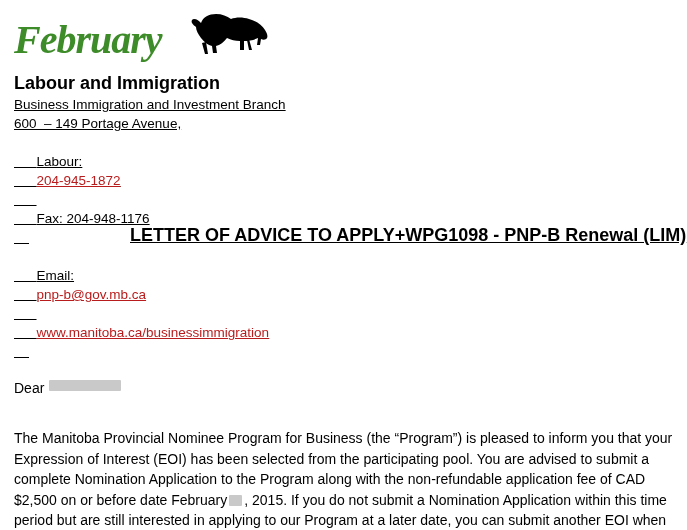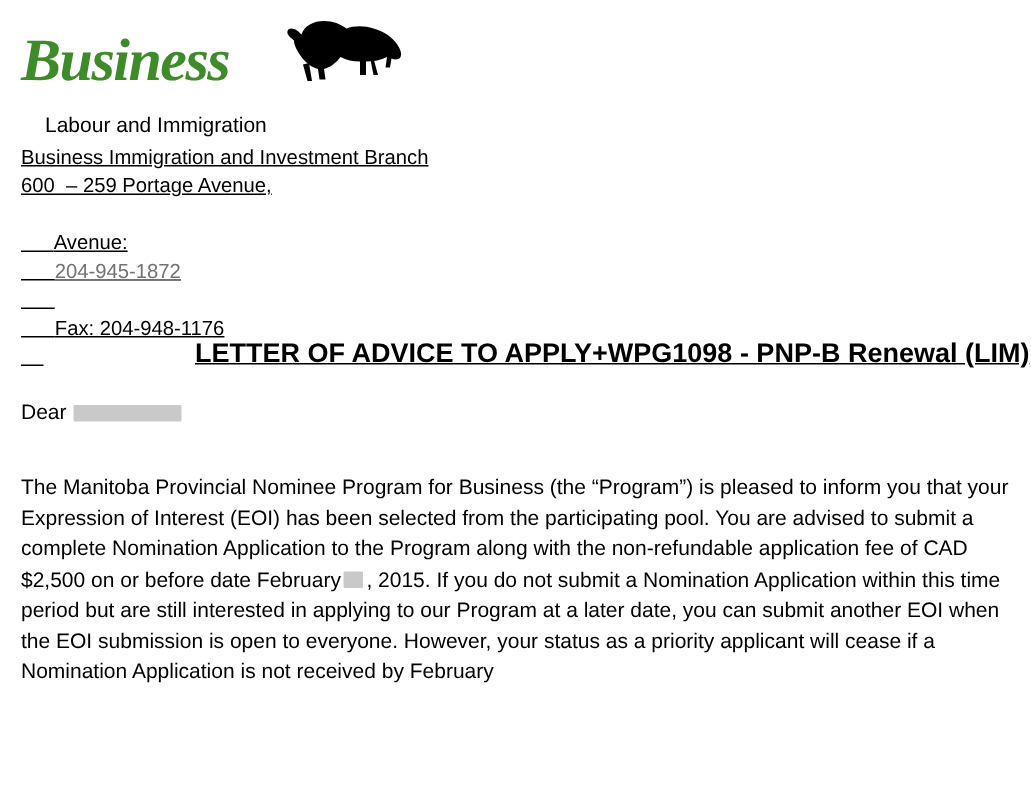--- a/index.html
+++ b/index.html
@@ -48,38 +48,37 @@
     height: 46px;
   }
 
   
   .addr {
     margin: 4px 0 0 14px;
     font-size: 13.5px;
     line-height: 19px;
   }
   .addr .dept {
-    font-weight: normal;
-    font-size: 14px;
+    font-weight: bold;
+    font-size: 18px;
     margin-bottom: 2px;
-    margin-left: 16px;
   }
   .addr .line { white-space: pre; text-decoration: underline; }
   a.link {
-    color: #737373;
+    color: #b91c1c;
     text-decoration: underline;
   }
 
   
   .salutation {
     margin: 18px 0 0 14px;
     font-size: 14px;
     line-height: 19px;
     display: flex;
-    align-items: center;
+    align-items: flex-start;
   }
   .redacted {
     display: inline-block;
     background: #c9c9c9;
     border-radius: 1px;
     height: 11px;
     width: 72px;
     margin-left: 5px;
     position: relative;
     top: 1px;
@@ -104,37 +103,43 @@
     text-align: left;
   }
   .body p { margin: 0 0 17px 0; }
 </style>
 </head>
 <body>
 
 <div class="page">
 
   <div class="logo-row">
-    <div class="logo-word">Business</div>
+    <div class="logo-word">February</div>
     <svg class="bison" viewBox="0 0 82 46" aria-hidden="true">
       <path fill="#000000" d="M12,11 C14,5 20,2 27,2 C33,2 38,4 42,7 C47,5 54,5 60,7 C67,9 73,13 76,18 C78,21 79,24 78,26 C77,28 74,28 72,27 L71,33 L68,33 L69,26 C65,28 60,29 55,29 L55,38 L51,38 L51,29 C46,29 42,28 38,26 C35,30 31,33 27,34 L28,41 L24,41 L23,34 C19,33 15,30 12,26 C9,22 7,18 7,15 C6,14 4,13 3,11 C2,9 3,7 5,7 C8,7 10,9 12,11 Z"></path>
       <path fill="#000000" d="M17,30 L19,42 L16,42 L13,31 Z"></path>
       <path fill="#000000" d="M60,27 L63,38 L60,38 L58,28 Z"></path>
     </svg>
   </div>
 
   <div class="addr">
     <div class="dept">Labour and Immigration</div>
     <div class="line">Business Immigration and Investment Branch</div>
-    <div class="line">600  – 259 Portage Avenue,</div>
+    <div class="line">600  – 149 Portage Avenue,</div>
     <div class="line">
-      <span>Avenue:</span>
+      <span>Labour:</span>
       <a class="link" href="#">204-945-1872</a>
       <span style="display:inline-block;width:18px"></span>
       <span>Fax: 204-948-1176</span>
+    </div>
+    <div class="line">
+      <span>Email:</span>
+      <a class="link" href="#">pnp-b@gov.mb.ca</a>
+      <span style="display:inline-block;width:18px"></span>
+      <a class="link" href="#">www.manitoba.ca/businessimmigration</a>
     </div>
   </div>
 
   <div class="salutation">
     <span>Dear</span>
     <span class="redacted"></span>
   </div>
 
   <div class="title">LETTER OF ADVICE TO APPLY+WPG1098 - PNP-B Renewal (LIM)</div>
 

